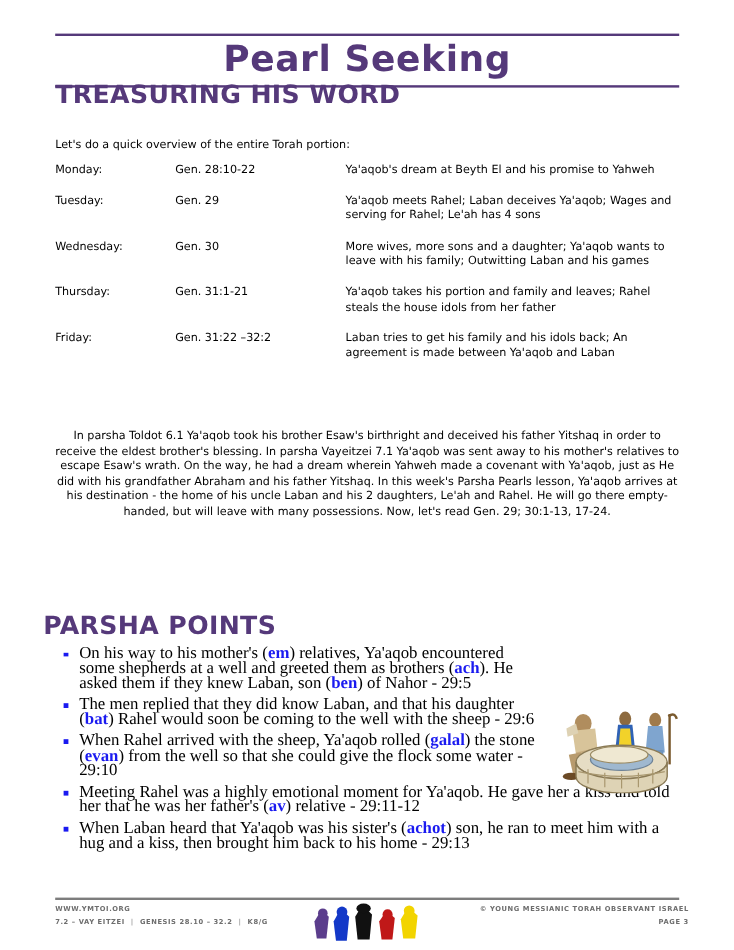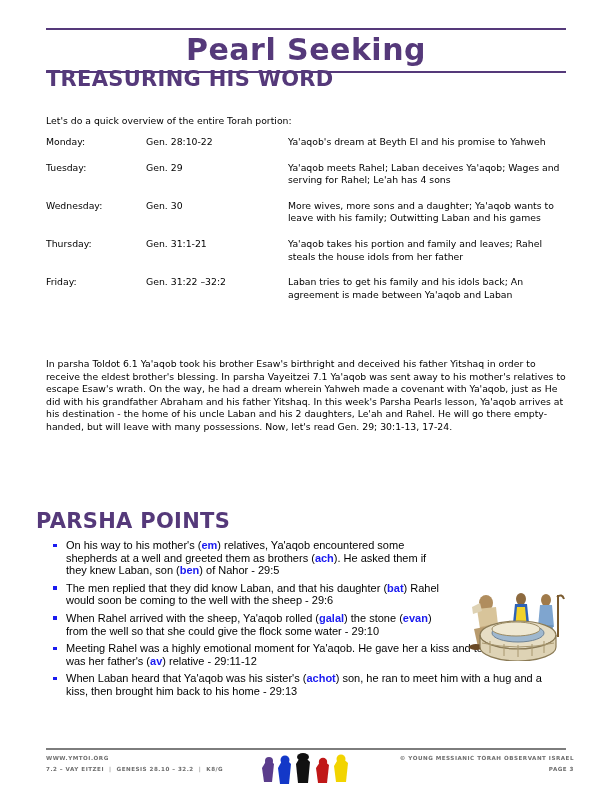--- a/index.html
+++ b/index.html
@@ -92,39 +92,39 @@
   .col-day  { width: 100px; }
   .col-ref  { width: 142px; }
   .col-desc { width: 278px; }
 
   
   .overview {
     position: absolute;
     left: 46px;
     top: 358px;
     width: 520px;
-    text-align: left;
+    text-align: center;
   }
 
   
   .points {
     position: absolute;
     left: 46px;
     top: 539px;
     width: 520px;
     list-style: none;
     margin: 0;
     padding: 0;
   }
   .points li {
     position: relative;
     padding-left: 20px;
     margin-bottom: 5px;
-    font-family: Liberation Sans, sans-serif;
-    font-size: 11px;
+    font-family: Liberation Serif, serif;
+    font-size: 14px;
     line-height: 12.6px;
   }
   .points li .sq {
     position: absolute;
     left: 7px;
     top: 4.5px;
     width: 3.5px;
     height: 3.5px;
     background: #1a1af0;
   }

